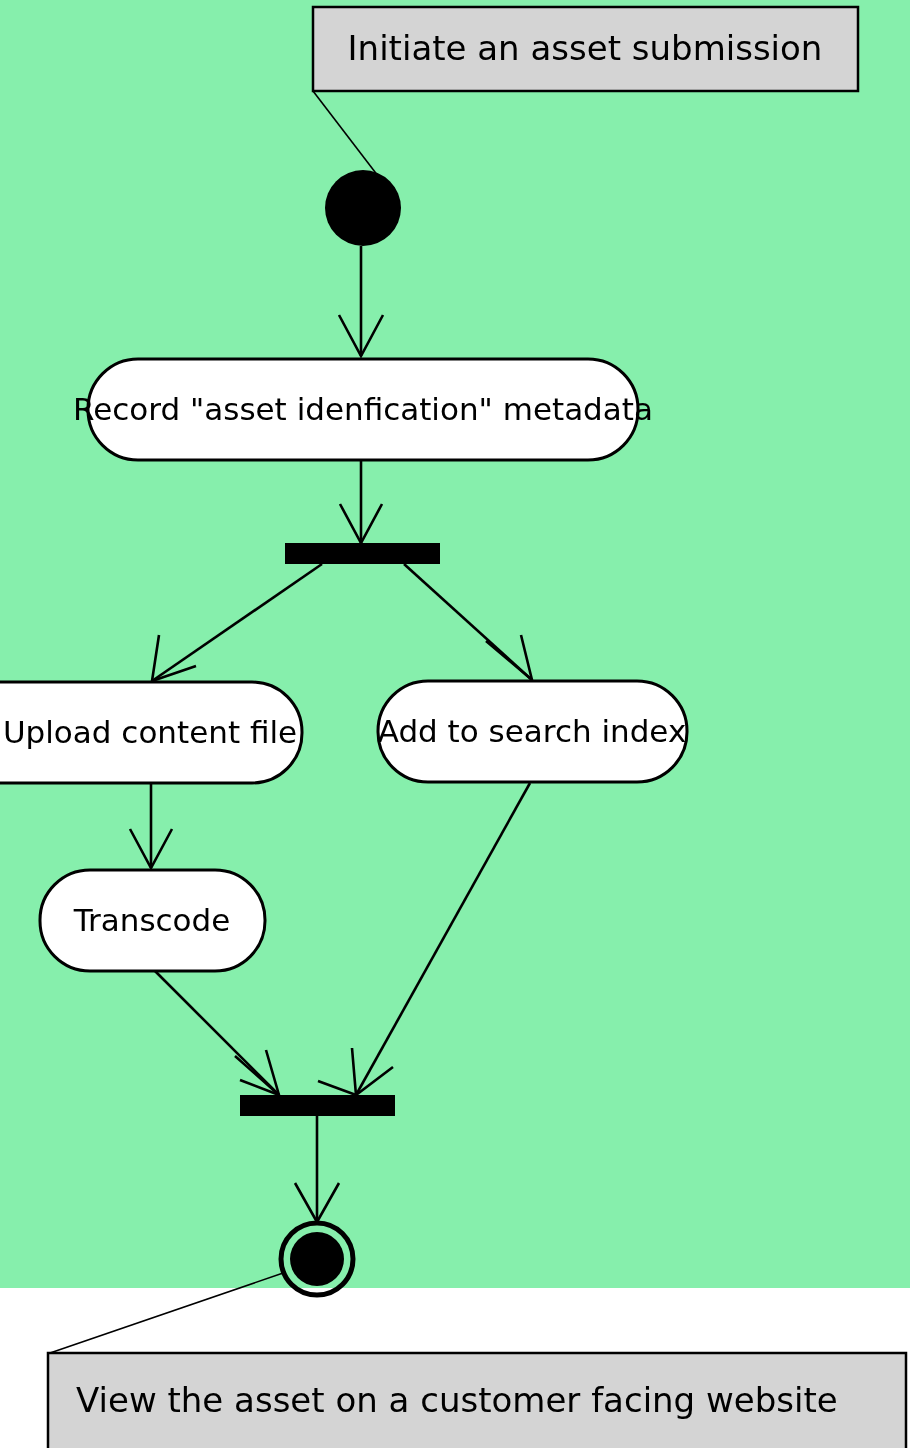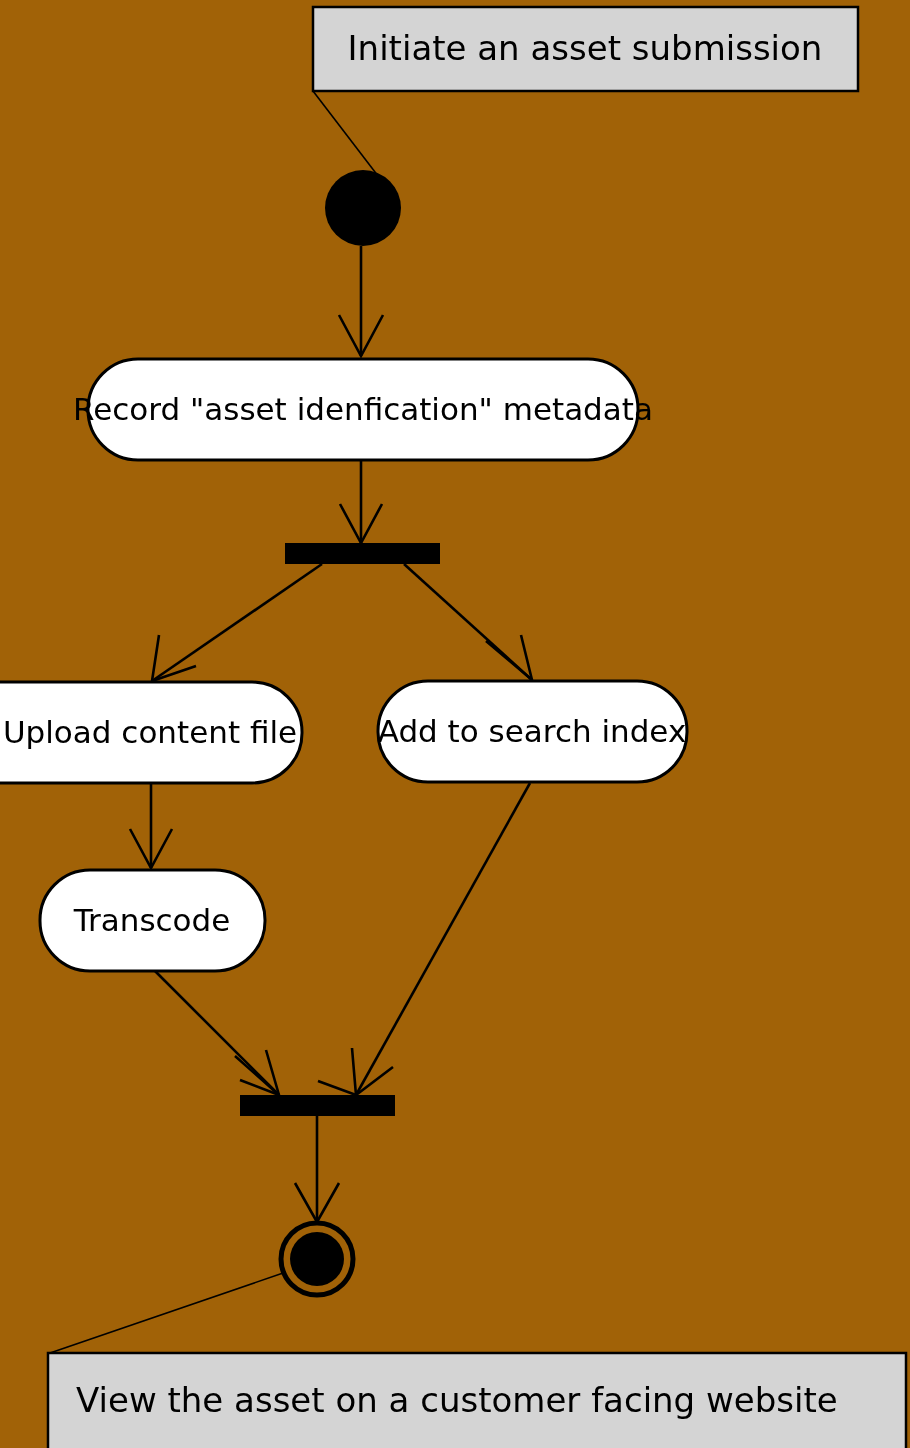--- a/index.html
+++ b/index.html
@@ -9,22 +9,22 @@
   }
   body {
     width: 910px;
     height: 1448px;
     overflow: hidden;
     font-family: "DejaVu Sans", "Liberation Sans", sans-serif;
   }
   #diagram-root {
     position: relative;
     width: 910px;
-    height: 1448px;
-    background: #a16207;
+    height: 1288px;
+    background: #86efac;
   }
   svg.diagram-canvas {
     display: block;
     width: 910px;
     height: 1448px;
   }
   .node-shape {
     fill: #ffffff;
     stroke: #000000;
     stroke-width: 3;

